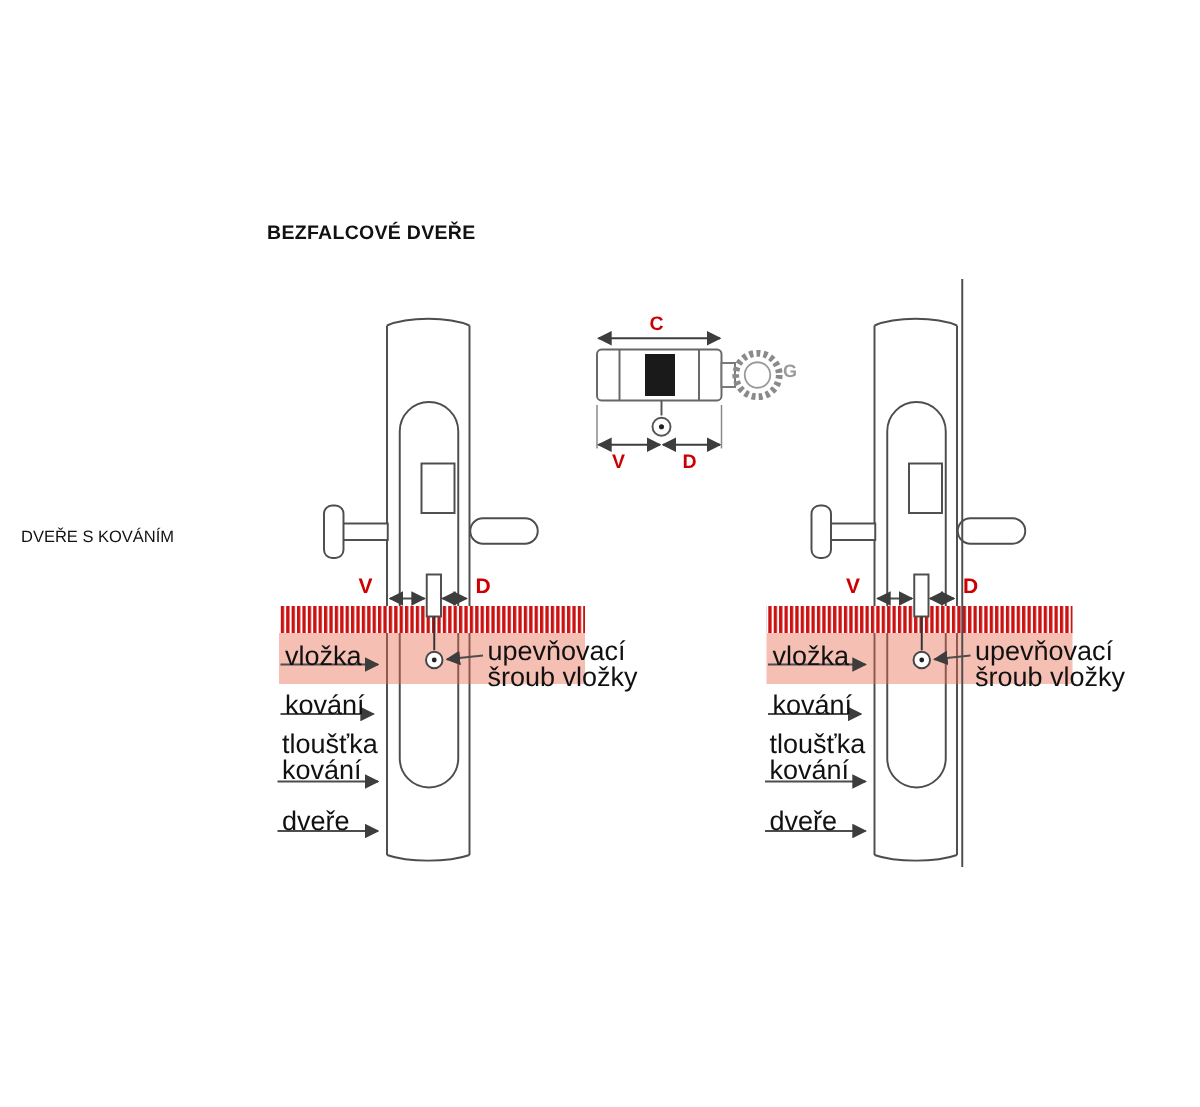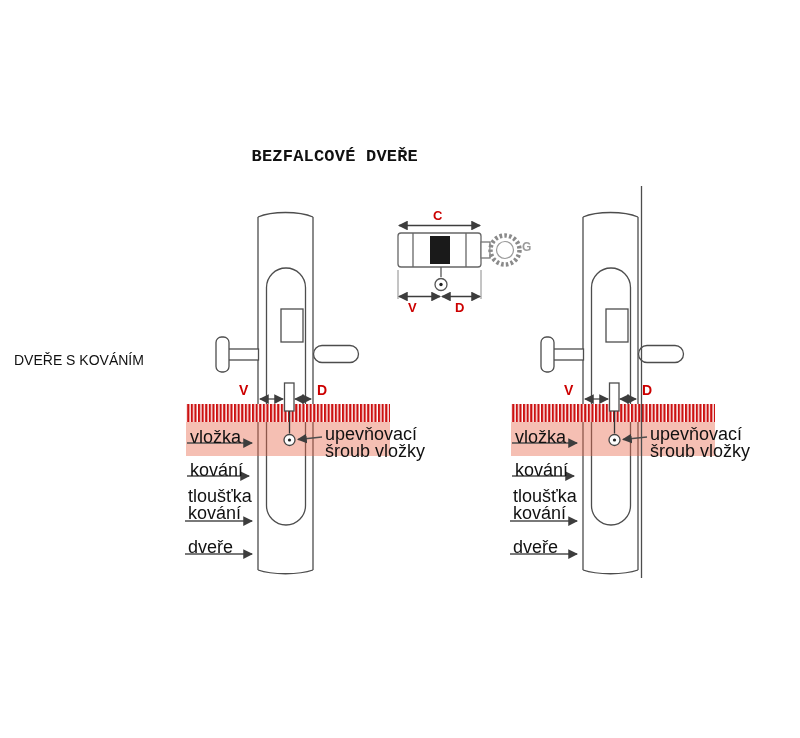--- a/index.html
+++ b/index.html
@@ -1,22 +1,22 @@
 <!DOCTYPE html>
 <html><head>
 <meta charset="utf-8">
 <style>
   html,body{margin:0;padding:0;background:#ffffff;}
   #stage{
     position:relative;width:800px;height:738px;background:#ffffff;overflow:hidden;
     font-family:"Liberation Sans", sans-serif;color:#111;
   }
   .abs{position:absolute;white-space:nowrap;}
-  .title{font-size:17px;font-weight:bold;letter-spacing:.2px;text-align:right;font-family:Liberation Mono, monospace;}
-  .sidetitle{font-size:14px;text-align:right;}
+  .title{font-size:13px;font-weight:bold;letter-spacing:.2px;text-align:left;}
+  .sidetitle{font-size:11px;text-align:right;}
   .lbl{font-size:18px;}
   .dim{font-size:14px;font-weight:bold;color:#cc0000;}
   .dimsmall{font-size:13px;font-weight:bold;color:#cc0000;}
   .knoblbl{font-size:12px;font-weight:bold;color:#9a9a9a;}
   svg{position:absolute;left:0;top:0;}
 </style>
 </head>
 <body>
 
 <div id="stage">

